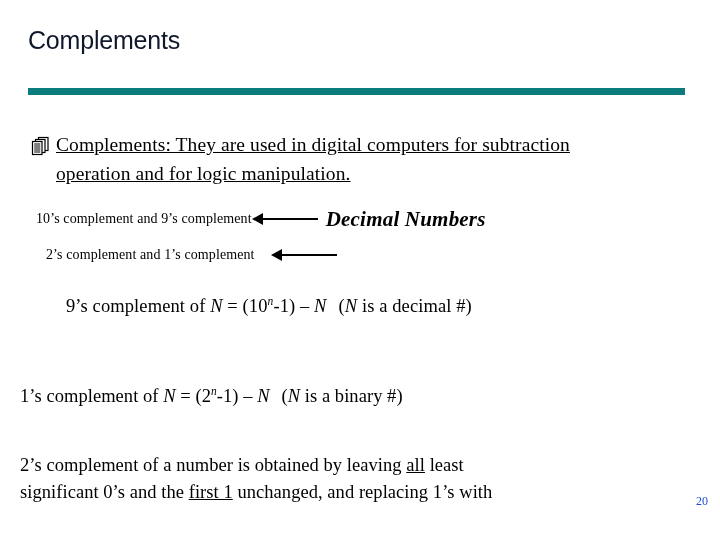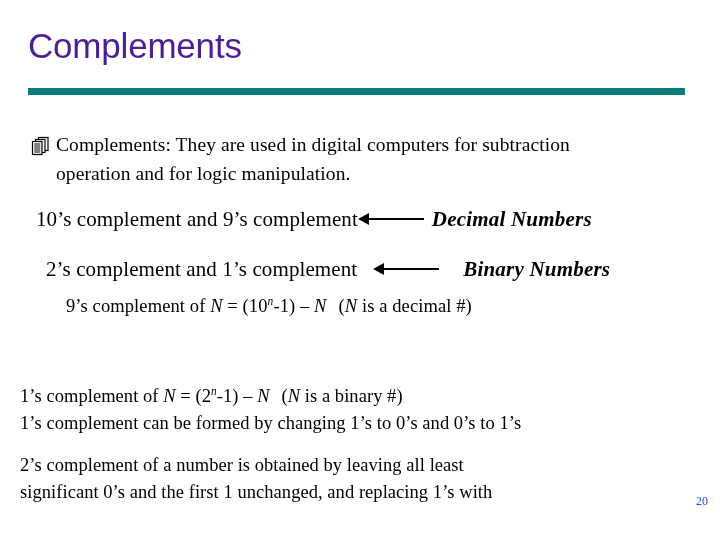--- a/index.html
+++ b/index.html
@@ -22,24 +22,24 @@
     width: 720px;
     height: 540px;
   }
 
   
   .title {
     position: absolute;
     left: 28px;
     top: 26px;
     font-family: "Liberation Sans", "DejaVu Sans", sans-serif;
-    font-size: 35px;
+    font-size: 25px;
     font-weight: 400;
     letter-spacing: -0.2px;
-    color: #4c1d95;
+    color: #0f172a;
     white-space: nowrap;
   }
 
   .title-rule {
     position: absolute;
     left: 28px;
     top: 88px;
     width: 657px;
     height: 7px;
     background: #0B7C7B;
@@ -57,35 +57,36 @@
   .bullet-glyph {
     width: 26px;
     flex: 0 0 26px;
     padding-top: 6px;
   }
   .bullet-text {
     font-size: 19.5px;
     line-height: 29px;
     letter-spacing: 0.1px;
     max-width: 580px;
+    text-decoration: underline;
   }
 
   
   .arrow-row {
     position: absolute;
     height: 26px;
     display: flex;
     align-items: center;
     white-space: nowrap;
   }
   .arrow-row.r1 { left: 36px; top: 206px; }
-  .arrow-row.r2 { left: 46px; top: 256px; gap: 16px; }
+  .arrow-row.r2 { left: 46px; top: 242px; gap: 16px; }
 
   .arrow-label-left {
-    font-size: 21px;
+    font-size: 14px;
     letter-spacing: 0.1px;
   }
   .arrow-gfx {
     position: relative;
     width: 68px;
     height: 14px;
     margin: 0 0 0 0;
     flex: 0 0 68px;
   }
   .arrow-gfx .shaft {
@@ -138,21 +139,21 @@
     position: absolute;
     left: 20px;
     font-size: 18.5px;
     line-height: 27px;
     letter-spacing: 0.05px;
     width: 700px;
   }
   .para.p1 { top: 383px; }
   .para.p2 { top: 452px; }
   .para .line { white-space: nowrap; }
-  .u { }
+  .u { text-decoration: underline; }
 
   
   .page-number {
     position: absolute;
     right: 12px;
     top: 494px;
     font-size: 12px;
     color: #1d4ed8;
   }
 </style>
@@ -190,33 +191,31 @@
     </span>
     <span class="arrow-label-right">Decimal Numbers</span>
   </div>
 
   <div class="arrow-row r2">
     <span class="arrow-label-left">2’s complement and 1’s complement</span>
     <span class="arrow-gfx">
       <span class="head"></span>
         <span class="shaft"></span>
     </span>
-    <span class="arrow-label-right">Binary Numbers</span>
   </div>
 
   <div class="formula f1">
     <span>9’s complement of </span><span class="it">N</span><span> = (10</span><sup class="n">n</sup><span>-1) – </span><span class="it">N</span><span class="gap"></span><span>(</span><span class="it">N</span><span> is a decimal #)</span>
   </div>
 
 
   <div class="para p1">
     <div class="line">
       <span>1’s complement of </span><span class="it">N</span><span> = (2</span><sup class="n">n</sup><span>-1) – </span><span class="it">N</span><span class="gap"></span><span>(</span><span class="it">N</span><span> is a binary #)</span>
     </div>
-    <div class="line">1’s complement can be formed by changing 1’s to 0’s and 0’s to 1’s</div>
   </div>
 
   <div class="para p2">
     <div class="line">
       <span>2’s complement of a number is obtained by leaving </span><span class="u">all</span><span> least</span>
     </div>
     <div class="line">
       <span>significant 0’s and the </span><span class="u">first 1</span><span> unchanged, and replacing 1’s with</span>
     </div>
   </div>

